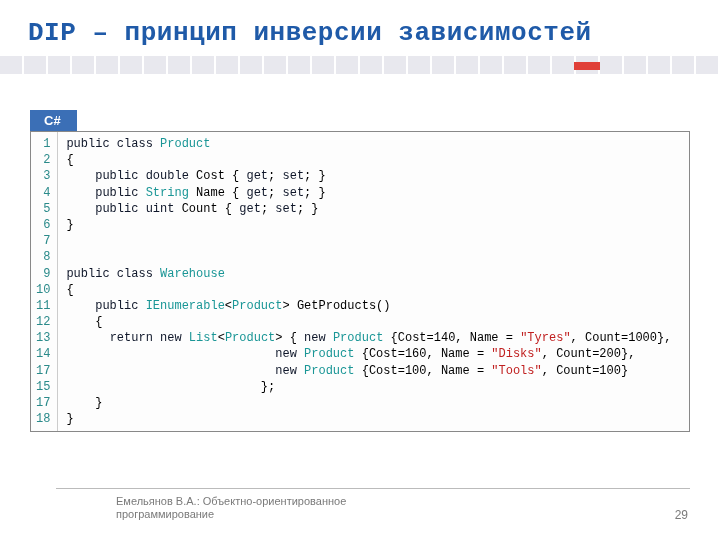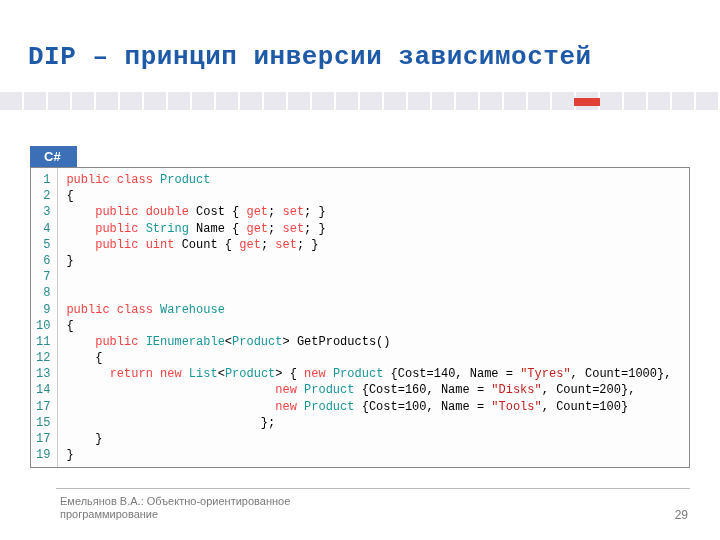--- a/index.html
+++ b/index.html
@@ -8,23 +8,22 @@
     background: #fff;
     font-family: Arial, sans-serif;
     position: relative;
     overflow: hidden;
   }
   .title {
     font-family: "Courier New", monospace;
     font-size: 26px;
     font-weight: bold;
     color: #1f5aa8;
-    padding: 18px 0 20px 28px;
+    padding: 18px 0 8px 28px;
     letter-spacing: 0.5px;
-    margin-top: 24px;
   }
   .ruler {
     height: 18px;
     background: repeating-linear-gradient(
       to right,
       #e8e8ee 0, #e8e8ee 22px,
       #fff 22px, #fff 24px
     );
     position: relative;
   }
@@ -62,39 +61,39 @@
     text-align: right;
     color: #2a8a8a;
     min-width: 22px;
   }
   .gutter div { padding: 0 3px; }
   .code-lines {
     padding: 4px 6px 4px 8px;
     white-space: pre;
     overflow: hidden;
   }
-  .kw { color: #ef4444; }
+  .kw { color: #0f172a; }
   .type { color: #1a9696; }
   .str { color: #c02020; }
   .plain { color: #000; }
   .footer {
     position: absolute;
     bottom: 18px;
     left: 0; right: 0;
     display: flex;
     align-items: center;
   }
   .footer-line {
     border-top: 1px solid #bbb;
     margin: 0 30px 6px 56px;
   }
   .footer-text {
     font-size: 11px;
     color: #7a7a7a;
-    margin-left: 60px;
+    margin-left: 116px;
     max-width: 300px;
     line-height: 1.25;
   }
   .page-num {
     position: absolute;
     right: 32px;
     bottom: 0;
     font-size: 12px;
     color: #7a7a7a;
     margin-top: 28px;
@@ -120,21 +119,21 @@
         <div>8</div>
         <div>9</div>
         <div>10</div>
         <div>11</div>
         <div>12</div>
         <div>13</div>
         <div>14</div>
         <div>17</div>
         <div>15</div>
         <div>17</div>
-        <div>19</div>
+        <div>18</div>
       </div>
     <div class="code-lines" id="codelines"><div><span class="kw">public</span><span class="plain"> </span><span class="kw">class</span><span class="plain"> </span><span class="type">Product</span></div><div><span class="plain">{</span></div><div><span class="plain">    </span><span class="kw">public</span><span class="plain"> </span><span class="kw">double</span><span class="plain"> Cost { </span><span class="kw">get</span><span class="plain">; </span><span class="kw">set</span><span class="plain">; }</span></div><div><span class="plain">    </span><span class="kw">public</span><span class="plain"> </span><span class="type">String</span><span class="plain"> Name { </span><span class="kw">get</span><span class="plain">; </span><span class="kw">set</span><span class="plain">; }</span></div><div><span class="plain">    </span><span class="kw">public</span><span class="plain"> </span><span class="kw">uint</span><span class="plain"> Count { </span><span class="kw">get</span><span class="plain">; </span><span class="kw">set</span><span class="plain">; }</span></div><div><span class="plain">}</span></div><div><span class="plain"> </span></div><div><span class="plain"> </span></div><div><span class="kw">public</span><span class="plain"> </span><span class="kw">class</span><span class="plain"> </span><span class="type">Warehouse</span></div><div><span class="plain">{</span></div><div><span class="plain">    </span><span class="kw">public</span><span class="plain"> </span><span class="type">IEnumerable</span><span class="plain">&lt;</span><span class="type">Product</span><span class="plain">&gt; GetProducts()</span></div><div><span class="plain">    {</span></div><div><span class="plain">      </span><span class="kw">return</span><span class="plain"> </span><span class="kw">new</span><span class="plain"> </span><span class="type">List</span><span class="plain">&lt;</span><span class="type">Product</span><span class="plain">&gt; { </span><span class="kw">new</span><span class="plain"> </span><span class="type">Product</span><span class="plain"> {Cost=140, Name = </span><span class="str">"Tyres"</span><span class="plain">, Count=1000},</span></div><div><span class="plain">                             </span><span class="kw">new</span><span class="plain"> </span><span class="type">Product</span><span class="plain"> {Cost=160, Name = </span><span class="str">"Disks"</span><span class="plain">, Count=200},</span></div><div><span class="plain">                             </span><span class="kw">new</span><span class="plain"> </span><span class="type">Product</span><span class="plain"> {Cost=100, Name = </span><span class="str">"Tools"</span><span class="plain">, Count=100}</span></div><div><span class="plain">                           };</span></div><div><span class="plain">    }</span></div><div><span class="plain">}</span></div></div>
   </div>
 </div>
 
 <div class="footer">
   <div style="flex:1">
     <div class="footer-line"></div>
     <div class="footer-text">Емельянов В.А.: Объектно-ориентированное программирование</div>
   </div>

